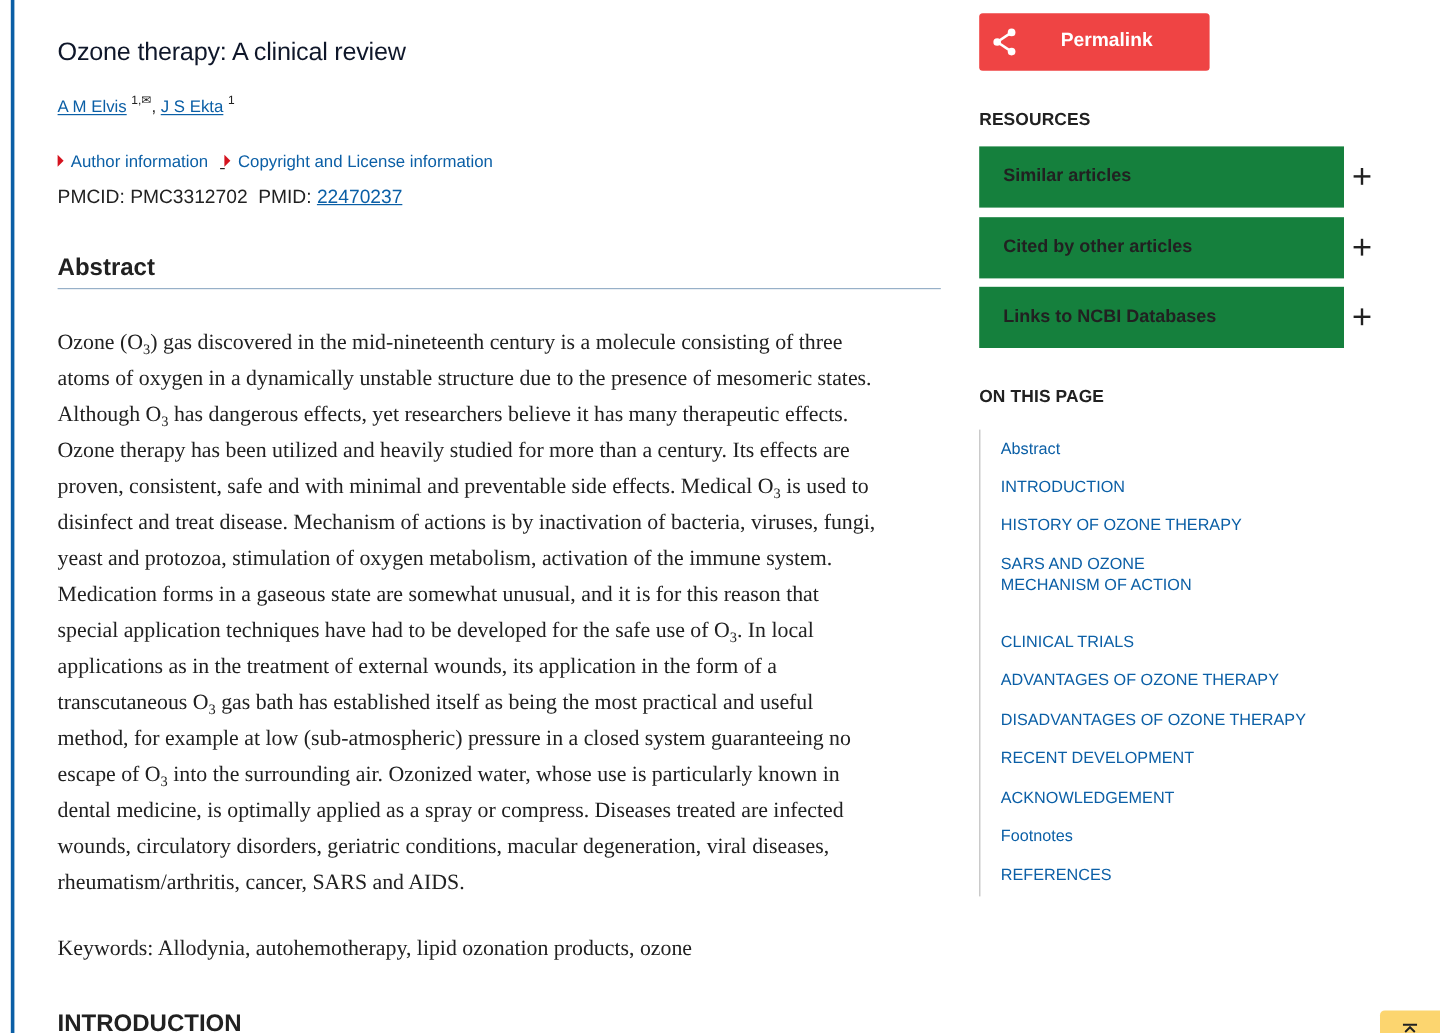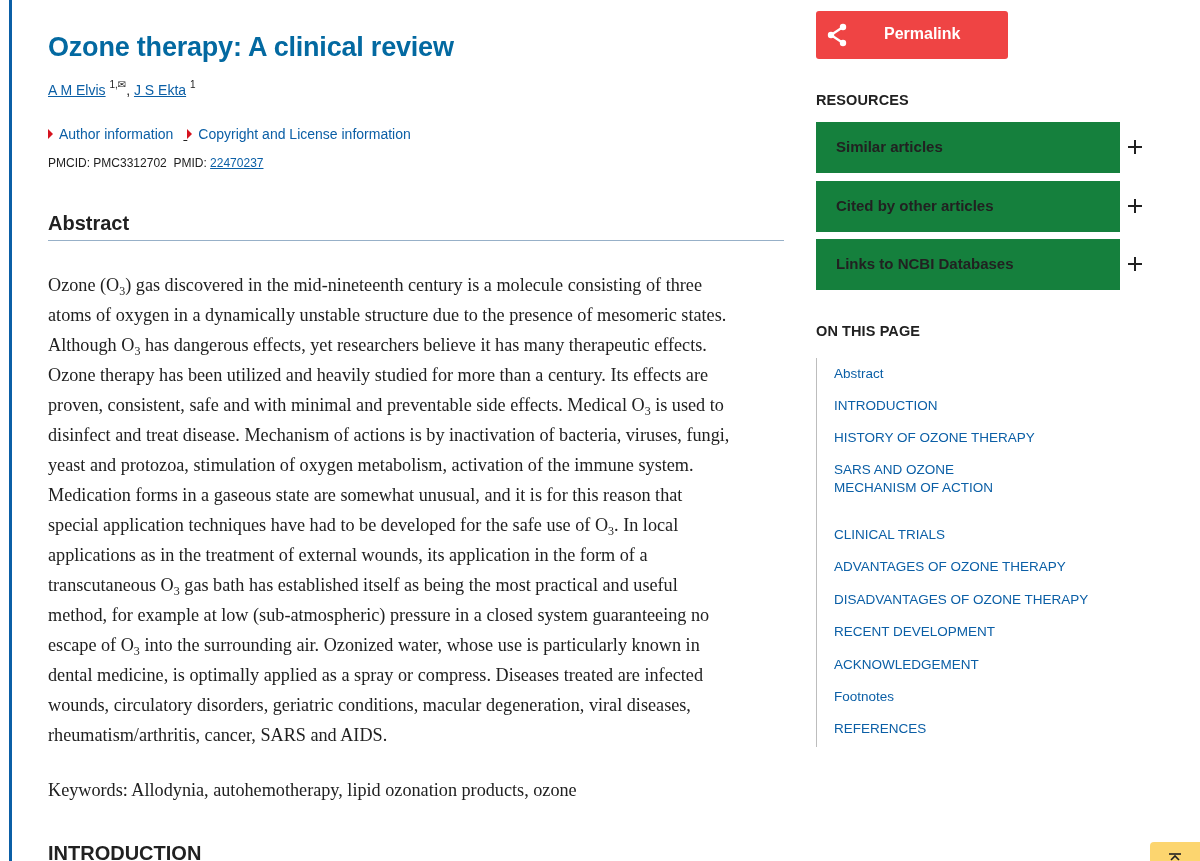--- a/index.html
+++ b/index.html
@@ -3,32 +3,32 @@
 <meta charset="utf-8">
 <style>
   * { box-sizing: border-box; margin: 0; padding: 0; }
   html, body { width: 1200px; height: 861px; overflow: hidden; background: #ffffff; }
   body { font-family: "Liberation Sans", "DejaVu Sans", sans-serif; color: #212121; position: relative; }
 
   .left-rule { position: absolute; left: 9px; top: 0; width: 3px; height: 861px; background: #0b5fa6; }
 
   .main { position: absolute; left: 48px; top: 0; width: 736px; }
 
-  .title { position: absolute; top: 32px; left: 0; font-size: 27px; font-weight: bold; color: #0369a1; letter-spacing: -0.2px; white-space: nowrap; }
+  .title { position: absolute; top: 32px; left: 0; font-size: 21px; font-weight: normal; color: #0f172a; letter-spacing: -0.2px; white-space: nowrap; }
 
   .authors { position: absolute; top: 80px; left: 0; font-size: 14px; white-space: nowrap; }
   .authors a { color: #0b5fa6; text-decoration: underline; }
   .authors sup { font-size: 10px; color: #212121; position: relative; top: -1px; }
   .authors .sep { color: #212121; }
 
   .info-links { position: absolute; top: 126px; left: 0; font-size: 14px; white-space: nowrap; text-decoration: underline; }
   .info-links .info-link { color: #0b5fa6; margin-right: 10px; display: inline-block; }
   .info-links .tri { display: inline-block; width: 0; height: 0; border-top: 5px solid transparent; border-bottom: 5px solid transparent; border-left: 5px solid #d5131f; margin-right: 6px; vertical-align: 0px; }
 
-  .ids { position: absolute; top: 156px; left: 0; font-size: 12px; white-space: nowrap; color: #212121; }
+  .ids { position: absolute; top: 156px; left: 0; font-size: 16px; white-space: nowrap; color: #212121; }
   .ids a { color: #0b5fa6; text-decoration: underline; }
 
   .abstract-heading { position: absolute; top: 212px; left: 0; width: 736px; font-size: 20px; color: #212121; padding-bottom: 5px; border-bottom: 1px solid #97b0c8; }
 
   .abstract-body { position: absolute; top: 270px; left: 0; width: 740px; font-family: "Liberation Serif", "DejaVu Serif", serif; font-size: 18.2px; line-height: 30px; color: #212121; }
   .abstract-body .line { display: block; white-space: nowrap; }
   .abstract-body sub { font-size: 12px; vertical-align: -4px; line-height: 0; }
 
   .keywords { position: absolute; top: 780px; left: 0; font-family: "Liberation Serif", "DejaVu Serif", serif; font-size: 18.2px; white-space: nowrap; color: #212121; }
   .keywords b { font-weight: normal; margin-top: 45px; }

